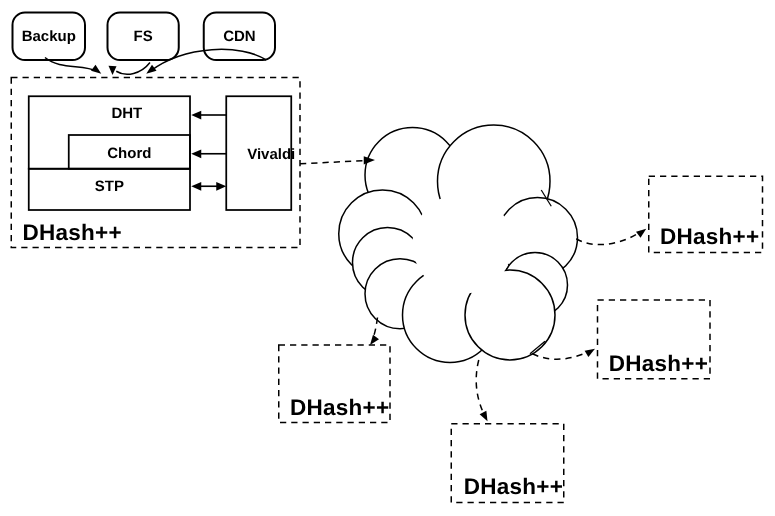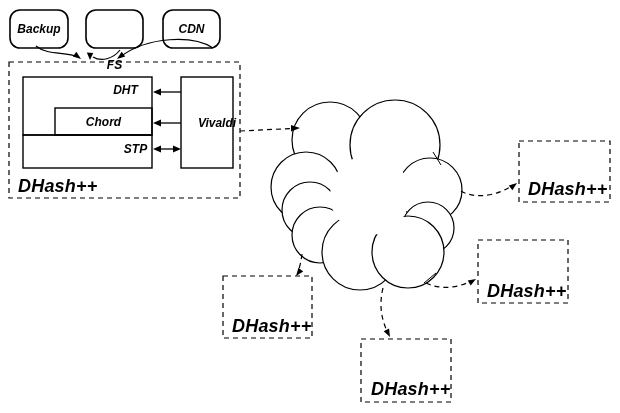--- a/index.html
+++ b/index.html
@@ -10,21 +10,20 @@
     background: #ffffff;
     font-family: "Liberation Sans", "DejaVu Sans", sans-serif;
     overflow: hidden;
   }
   #diagram-svg { position: absolute; left: 0; top: 0; }
   .lbl {
     position: absolute;
     color: #000000;
     font-weight: bold;
     white-space: nowrap;
-    font-style: italic;
   }
   .app-lbl {
     display: flex; align-items: center; justify-content: center;
     font-size: 12px; line-height: 12px;
   }
   .layer-lbl {
     text-align: center;
     font-size: 12px; line-height: 12px;
   }
   .node-lbl {
@@ -102,26 +101,26 @@
     <path d="M 302,254 C 301,261 300,267 298,271" fill="none" stroke="#000" stroke-width="1.2" stroke-dasharray="5,4"></path>
     <polygon points="296,276 303.2,271.4 298.4,267.8" fill="#000"></polygon>
 
     <rect x="519" y="141" width="91" height="61" fill="none" stroke="#000" stroke-width="1.2" stroke-dasharray="5,4"></rect>
     <rect x="478" y="240" width="90" height="63" fill="none" stroke="#000" stroke-width="1.2" stroke-dasharray="5,4"></rect>
     <rect x="361" y="339" width="90" height="63" fill="none" stroke="#000" stroke-width="1.2" stroke-dasharray="5,4"></rect>
     <rect x="223" y="276" width="89" height="62" fill="none" stroke="#000" stroke-width="1.2" stroke-dasharray="5,4"></rect>
   </svg>
 
   <div class="lbl app-lbl" style="left:10px; top:10px; width:58px; height:38px;">Backup</div>
-  <div class="lbl app-lbl" style="left:86px; top:10px; width:57px; height:38px;margin-top:36px;">FS</div>
+  <div class="lbl app-lbl" style="left:86px; top:10px; width:57px; height:38px;">FS</div>
   <div class="lbl app-lbl" style="left:163px; top:10px; width:57px; height:38px;border-radius:12px;">CDN</div>
 
-  <div class="lbl layer-lbl" style="left:23px; top:84px; width:129px; padding-left:38px;">DHT</div>
+  <div class="lbl layer-lbl" style="left:23px; top:84px; width:129px; padding-left:14px;">DHT</div>
   <div class="lbl layer-lbl" style="left:55px; top:116px; width:97px;">Chord</div>
-  <div class="lbl layer-lbl" style="left:23px; top:143px; width:129px;margin-left:48px;">STP</div>
+  <div class="lbl layer-lbl" style="left:23px; top:143px; width:129px;">STP</div>
   <div class="lbl viv-lbl" style="left:181px; top:77px; width:72px; height:91px;">Vivaldi</div>
 
   <div class="lbl node-lbl" style="left:18px; top:180px;">DHash++</div>
 
   <div class="lbl node-lbl" style="left:528px; top:183px;">DHash++</div>
   <div class="lbl node-lbl" style="left:487px; top:285px;">DHash++</div>
   <div class="lbl node-lbl" style="left:371px; top:383px;">DHash++</div>
   <div class="lbl node-lbl" style="left:232px; top:320px;">DHash++</div>
 
 </div>

